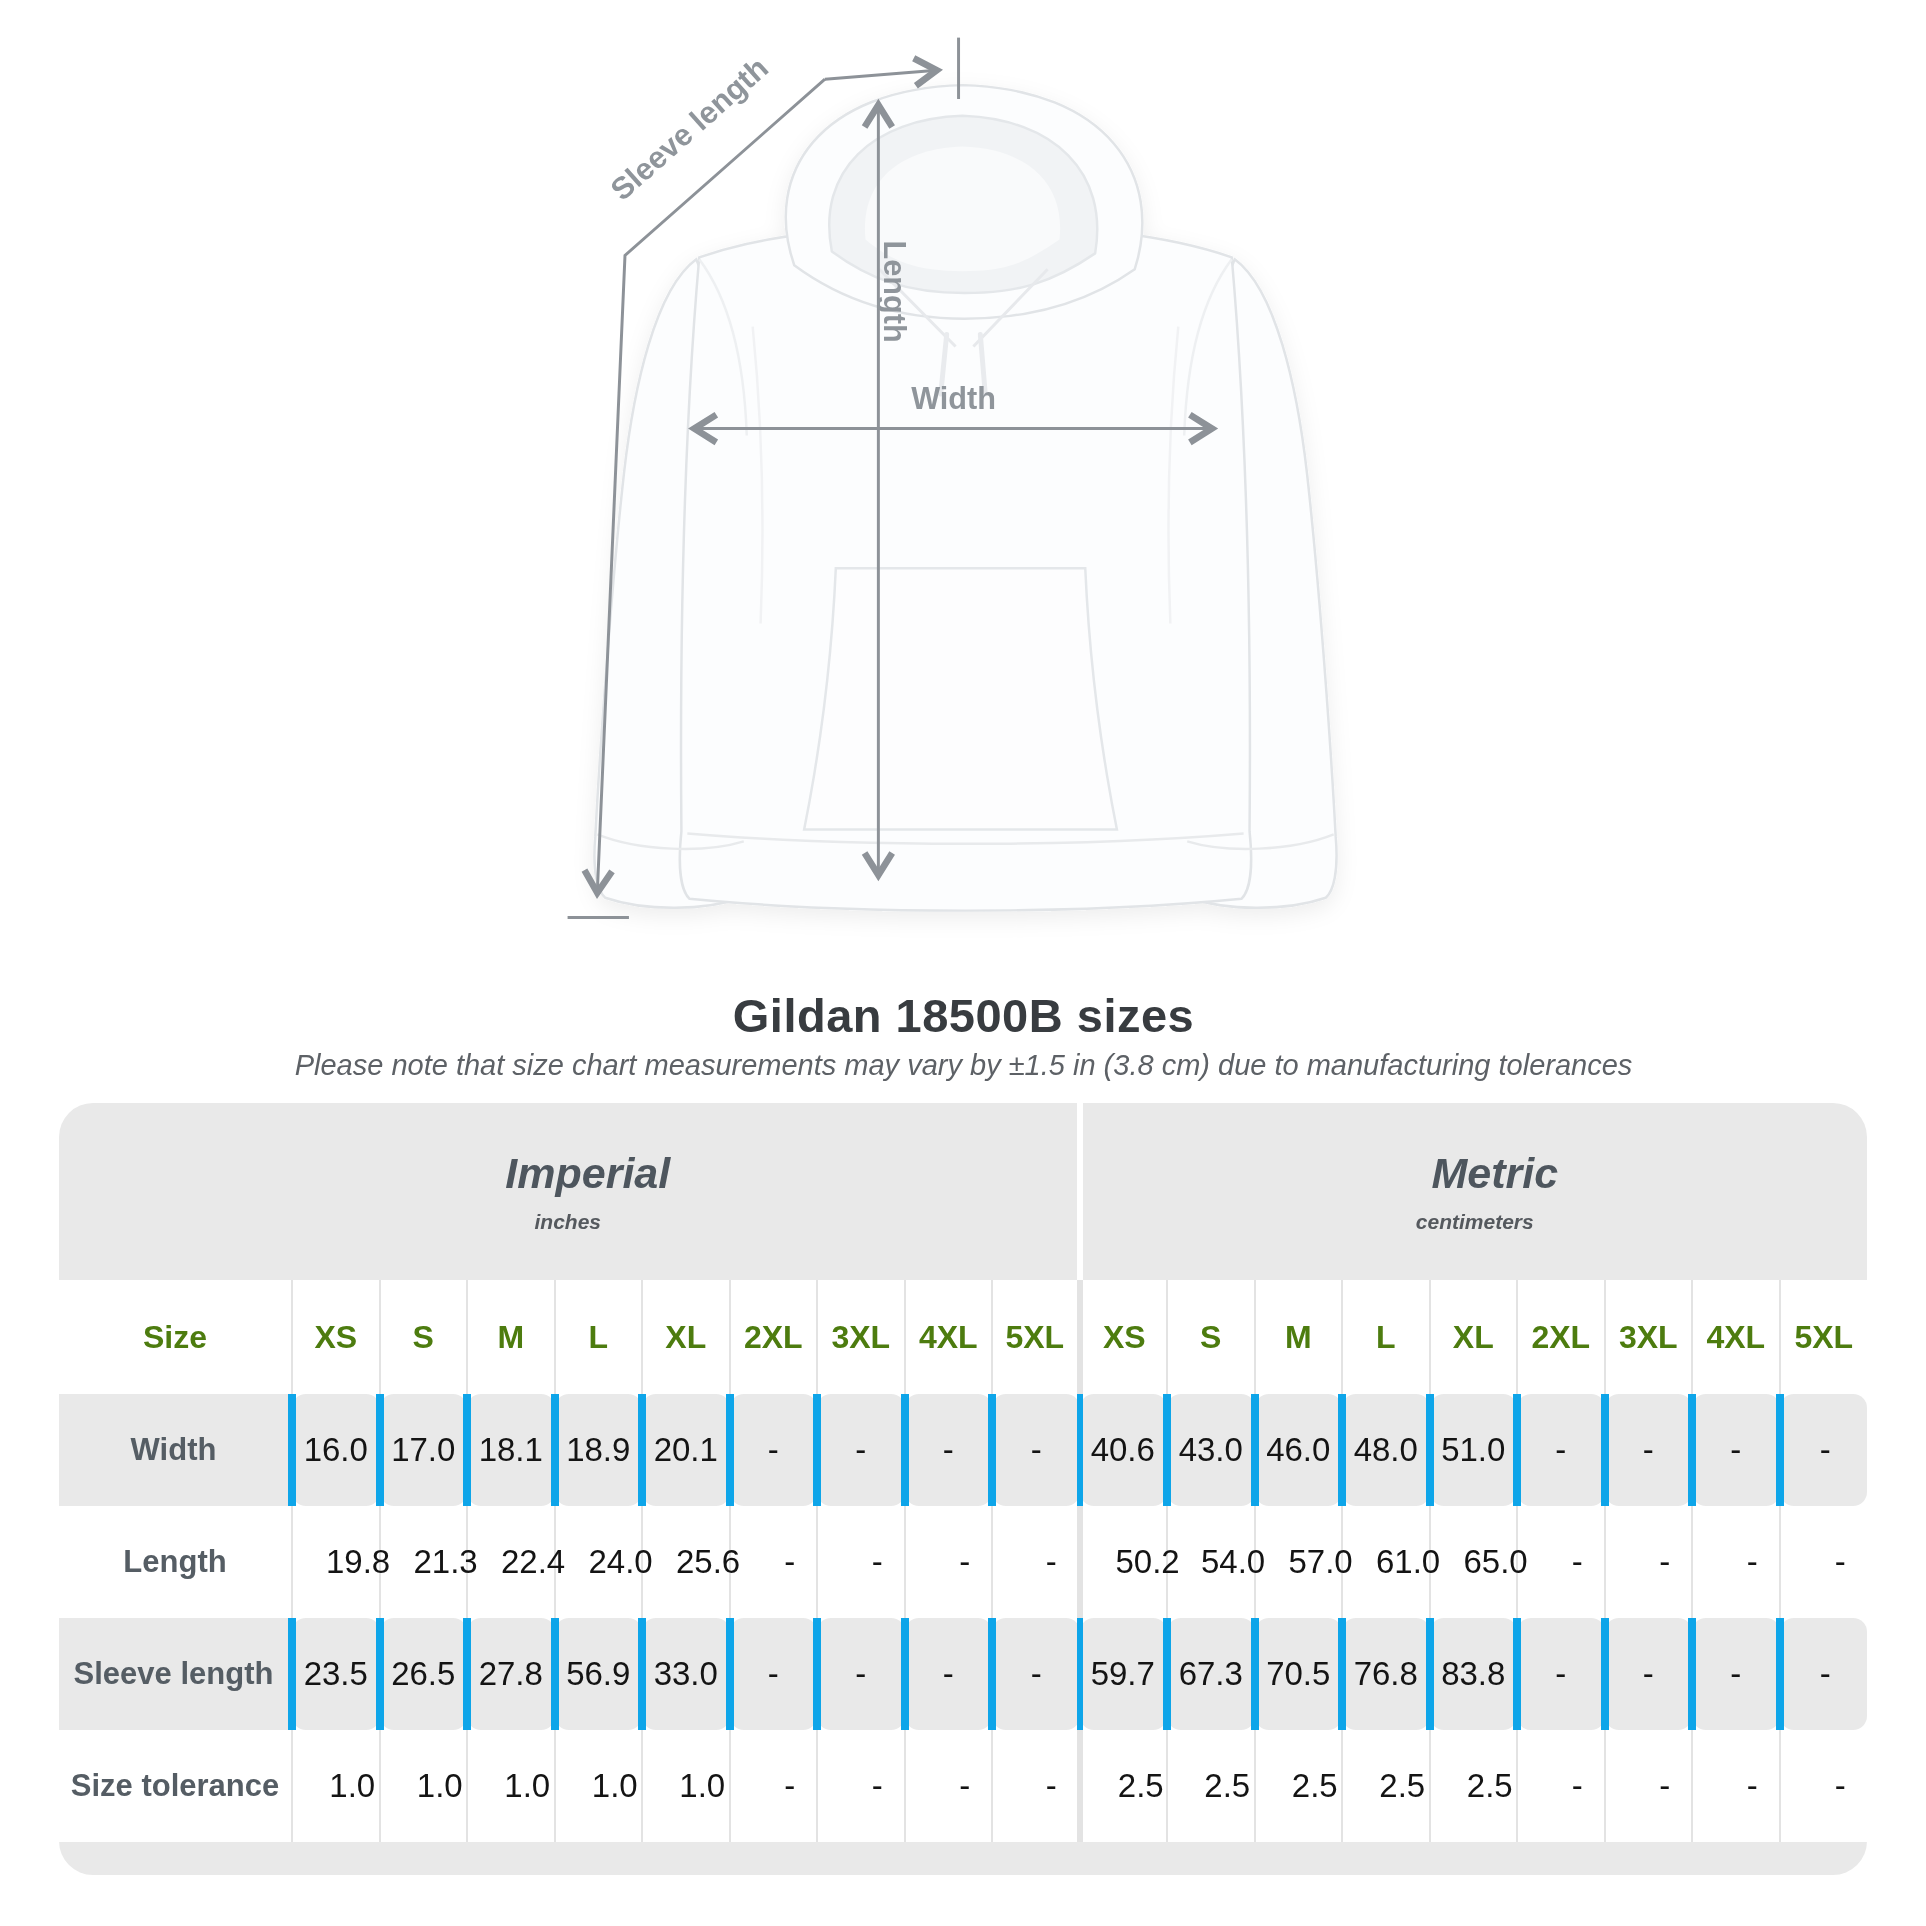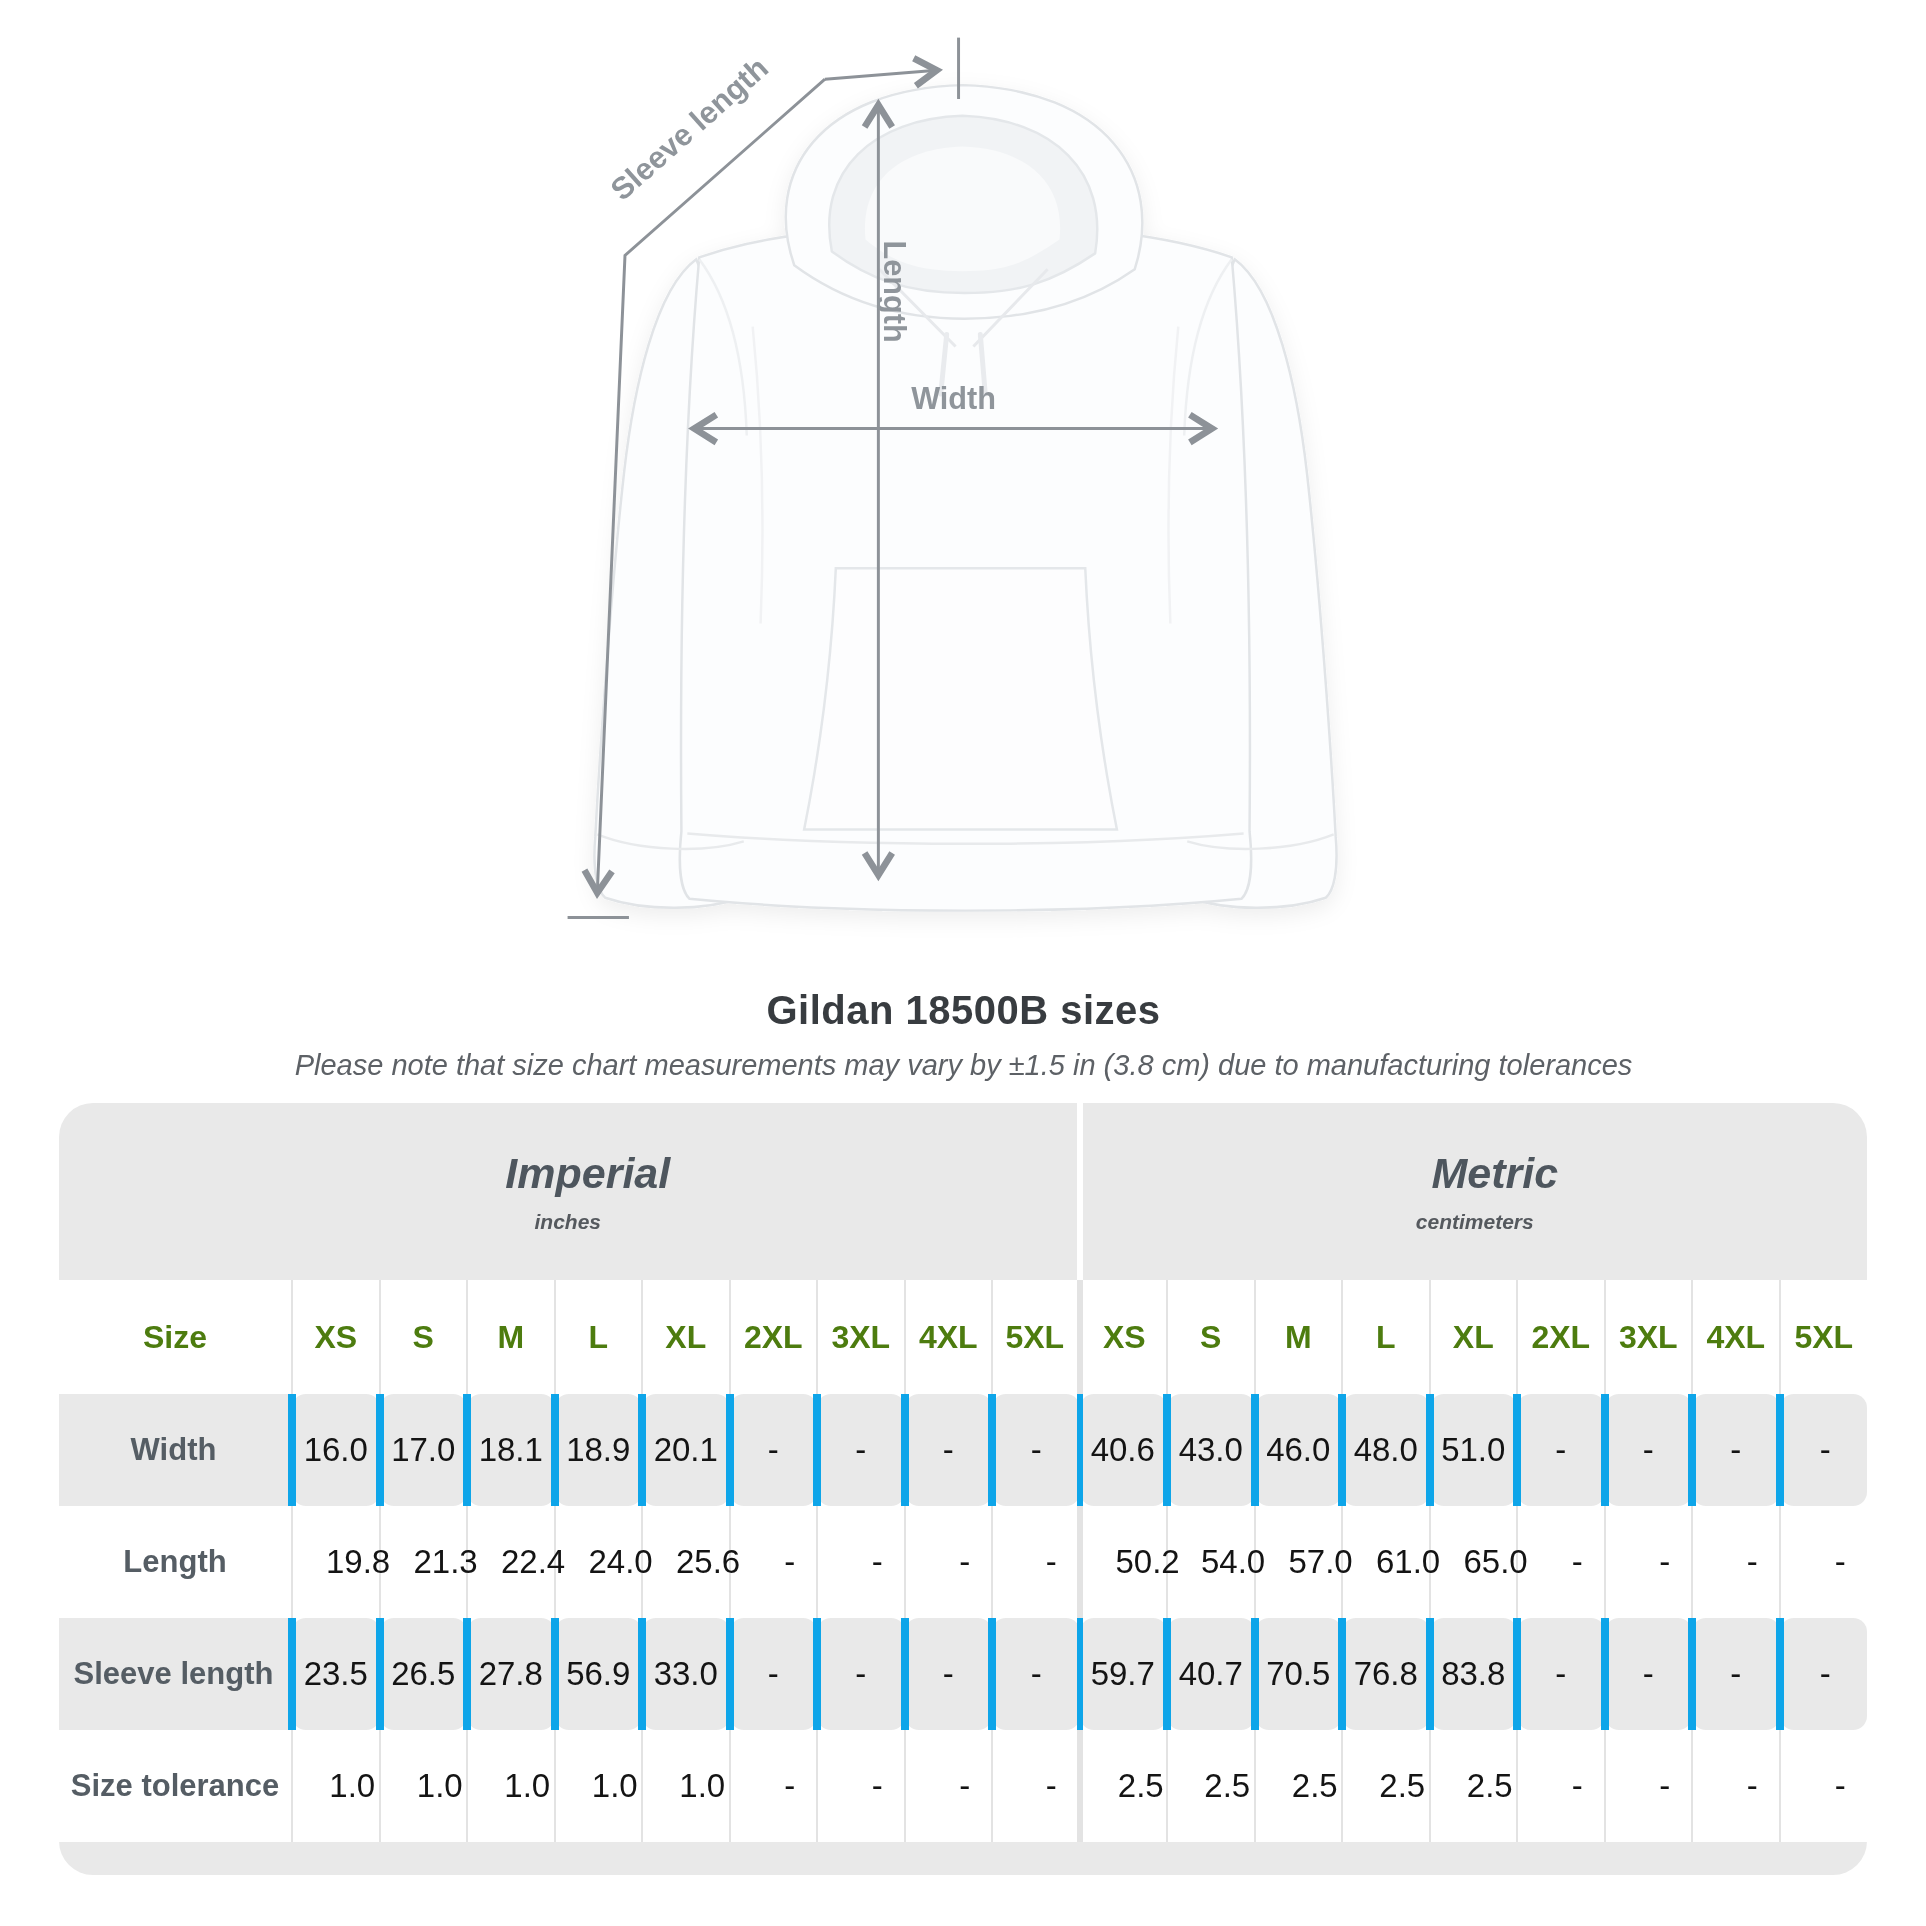--- a/index.html
+++ b/index.html
@@ -4,21 +4,21 @@
 <style>
   html,body{margin:0;padding:0;}
   body{width:1927px;height:1927px;background:#ffffff;font-family:"Liberation Sans",sans-serif;}
   .page{position:relative;width:1927px;height:1927px;background:#fff;overflow:hidden;}
 
   
   .diagram-svg{position:absolute;top:0;left:0;}
 
   
   .chart-title{position:absolute;top:988px;left:0;width:100%;margin:0;text-align:center;
-    font-size:40px;font-weight:bold;color:#383c40;letter-spacing:0.5px;}
+    font-size:47px;font-weight:bold;color:#383c40;letter-spacing:0.5px;}
   .chart-subtitle{position:absolute;top:1049px;left:0;width:100%;margin:0;text-align:center;
     font-size:29px;font-style:italic;color:#5d6166;}
 
   
   .table-wrap{position:absolute;left:59px;top:1103px;width:1808px;border-radius:34px;
     overflow:hidden;background:#ffffff;}
   table{width:100%;border-collapse:collapse;table-layout:fixed;}
   col.label-col{width:233px;}
 
   tr.band th{background:#e9e9e9;height:177px;vertical-align:middle;padding:0;}
@@ -205,21 +205,21 @@
             <td>23.5</td>
             <td>26.5</td>
             <td>27.8</td>
             <td>56.9</td>
             <td>33.0</td>
             <td>-</td>
             <td>-</td>
             <td>-</td>
             <td>-</td>
             <td class="metric-start">59.7</td>
-            <td>40.7</td>
+            <td>67.3</td>
             <td>70.5</td>
             <td>76.8</td>
             <td>83.8</td>
             <td>-</td>
             <td>-</td>
             <td>-</td>
             <td>-</td>
           </tr>
           <tr class="data white">
             <th class="rowlabel">Size tolerance</th>

